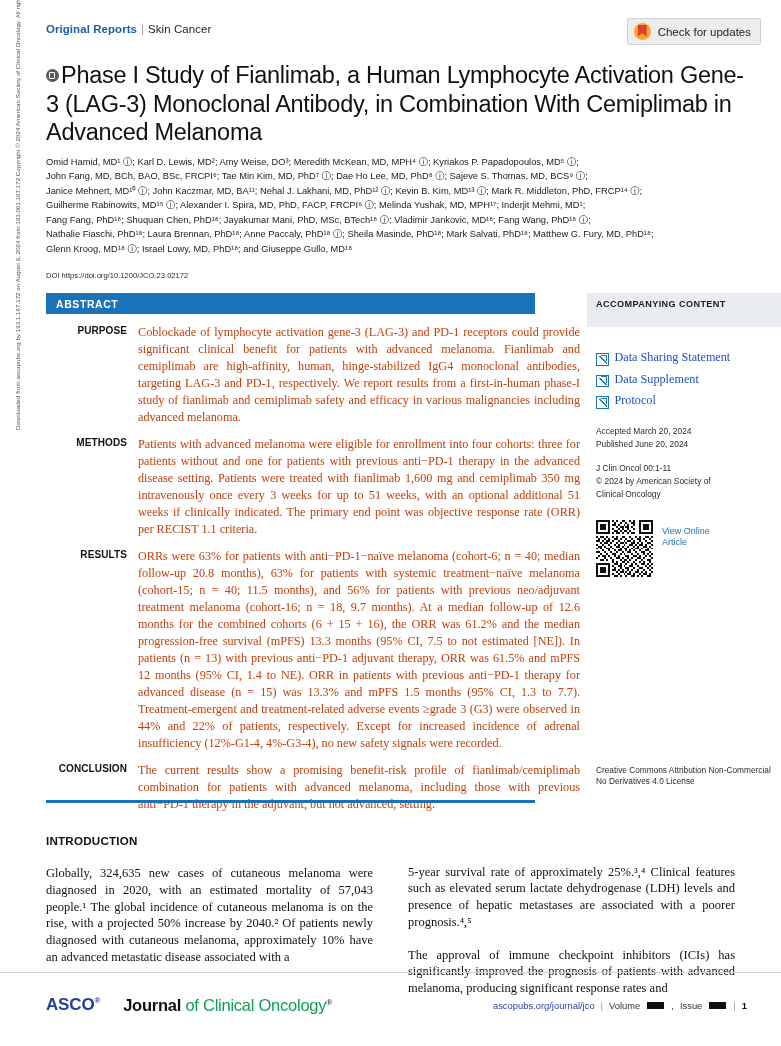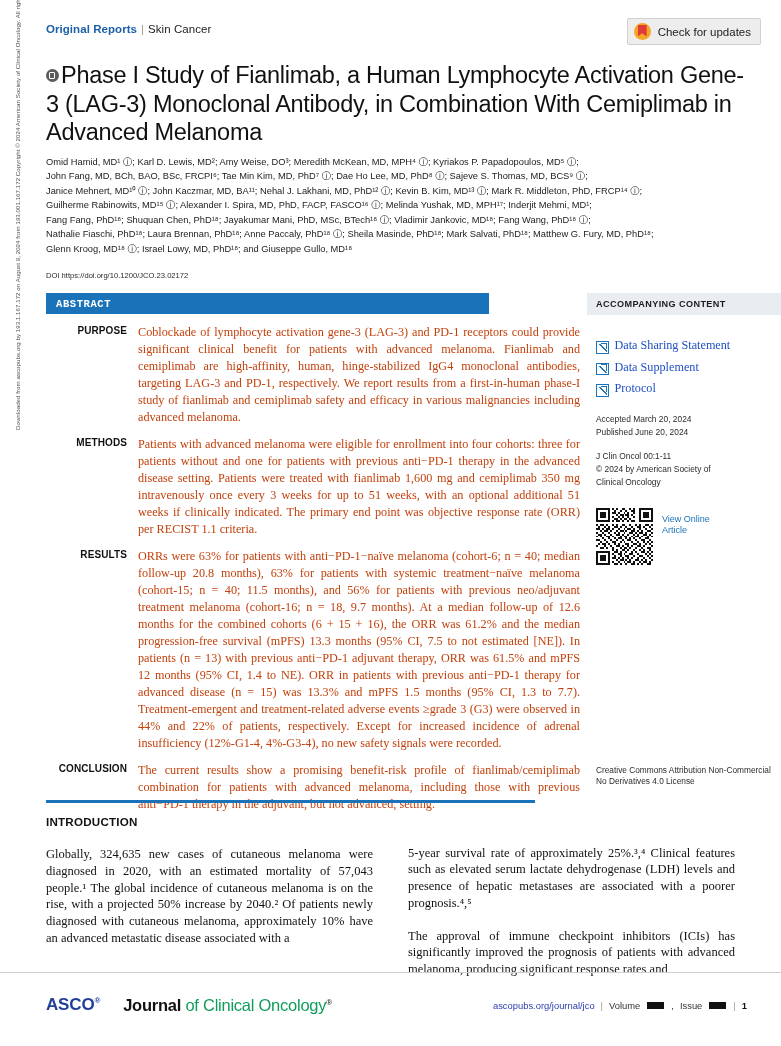--- a/index.html
+++ b/index.html
@@ -140,24 +140,24 @@
     left: 0; top: 271px;
     font-family: "Liberation Sans", sans-serif;
     font-size: 7.6px;
     color: #2b2b2b;
   }
 
   
   .abstract-bar {
     position: absolute;
     left: 0; top: 293px;
-    width: 443px; height: 21px;
+    width: 489px; height: 21px;
     background: #1a72b8;
     color: #fff;
-    font-family: Liberation Mono, monospace;
+    font-family: Liberation Sans, sans-serif;
     font-size: 10.5px;
     font-weight: bold;
     letter-spacing: .055em;
     display: flex;
     align-items: center;
     padding-left: 10px;
     box-sizing: border-box;
   }
   .abstract-body {
     position: absolute;
@@ -208,21 +208,21 @@
   }
   .rail-head {
     background: #e9edf1;
     font-family: "Liberation Sans", sans-serif;
     font-size: 9.1px;
     font-weight: bold;
     letter-spacing: .045em;
     color: #1b1b1b;
     padding: 6px 8px 6px 9px;
     box-sizing: border-box;
-    height: 22px;
+    height: 34px;
   }
   .rail-links { margin-top: 24px; padding-left: 9px; }
   .rail-link {
     display: flex;
     align-items: flex-start;
     gap: 6px;
     margin-bottom: 7px;
   }
   .ext-icon {
     width: 12.5px; height: 12.5px;
@@ -292,21 +292,21 @@
     box-sizing: border-box;
     font-family: "Liberation Sans", sans-serif;
     font-size: 8.3px;
     line-height: 11.4px;
     color: #2b2b2b;
   }
 
   
   .intro {
     position: absolute;
-    left: 0; top: 815px;
+    left: 0; top: 834px;
     width: 700px;
     display: flex;
     gap: 35px;
   }
   .col { width: 327px; }
   .sec-head {
     font-family: "Liberation Sans", sans-serif;
     font-size: 11.6px;
     font-weight: bold;
     letter-spacing: .02em;
@@ -399,21 +399,21 @@
     </div>
 
     <div class="title-row">
       <span class="oa-badge"></span><h1 class="paper-title">Phase I Study of Fianlimab, a Human Lymphocyte Activation Gene-3 (LAG-3) Monoclonal Antibody, in Combination With Cemiplimab in Advanced Melanoma</h1>
     </div>
 
     <div class="authors">
       <div>Omid Hamid, MD¹ ⓘ; Karl D. Lewis, MD²; Amy Weise, DO³; Meredith McKean, MD, MPH⁴ ⓘ; Kyriakos P. Papadopoulos, MD⁵ ⓘ;</div>
       <div>John Fang, MD, BCh, BAO, BSc, FRCPI⁶; Tae Min Kim, MD, PhD⁷ ⓘ; Dae Ho Lee, MD, PhD⁸ ⓘ; Sajeve S. Thomas, MD, BCS⁹ ⓘ;</div>
       <div>Janice Mehnert, MD¹⁰ ⓘ; John Kaczmar, MD, BA¹¹; Nehal J. Lakhani, MD, PhD¹² ⓘ; Kevin B. Kim, MD¹³ ⓘ; Mark R. Middleton, PhD, FRCP¹⁴ ⓘ;</div>
-      <div>Guilherme Rabinowits, MD¹⁵ ⓘ; Alexander I. Spira, MD, PhD, FACP, FASCO¹⁶ ⓘ; Melinda Yushak, MD, MPH¹⁷; Inderjit Mehmi, MD¹;</div>
+      <div>Guilherme Rabinowits, MD¹⁵ ⓘ; Alexander I. Spira, MD, PhD, FACP, FRCPI⁶ ⓘ; Melinda Yushak, MD, MPH¹⁷; Inderjit Mehmi, MD¹;</div>
       <div>Fang Fang, PhD¹⁸; Shuquan Chen, PhD¹⁸; Jayakumar Mani, PhD, MSc, BTech¹⁸ ⓘ; Vladimir Jankovic, MD¹⁸; Fang Wang, PhD¹⁸ ⓘ;</div>
       <div>Nathalie Fiaschi, PhD¹⁸; Laura Brennan, PhD¹⁸; Anne Paccaly, PhD¹⁸ ⓘ; Sheila Masinde, PhD¹⁸; Mark Salvati, PhD¹⁸; Matthew G. Fury, MD, PhD¹⁸;</div>
       <div>Glenn Kroog, MD¹⁸ ⓘ; Israel Lowy, MD, PhD¹⁸; and Giuseppe Gullo, MD¹⁸</div>
     </div>
 
     <div class="doi">DOI https://doi.org/10.1200/JCO.23.02172</div>
 
     <div class="abstract-bar">ABSTRACT</div>
 
     <div class="abstract-body">

